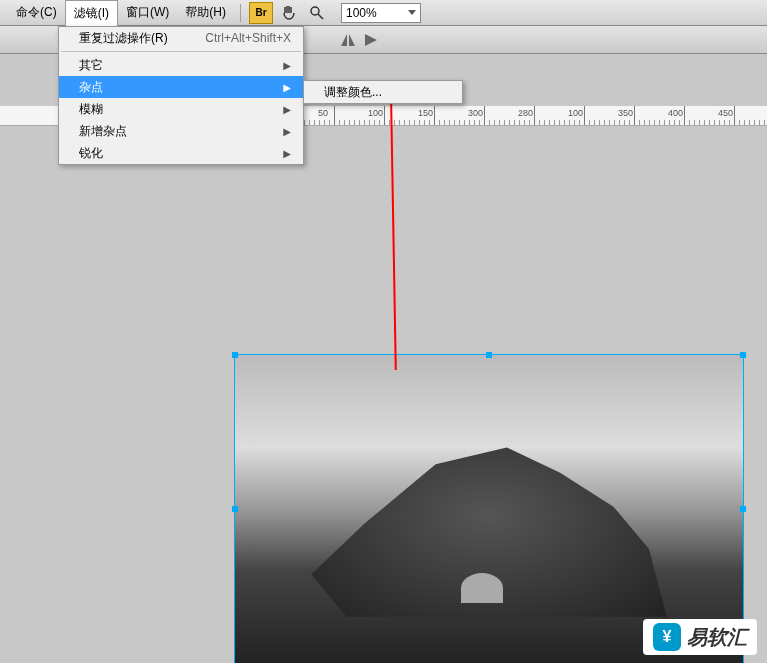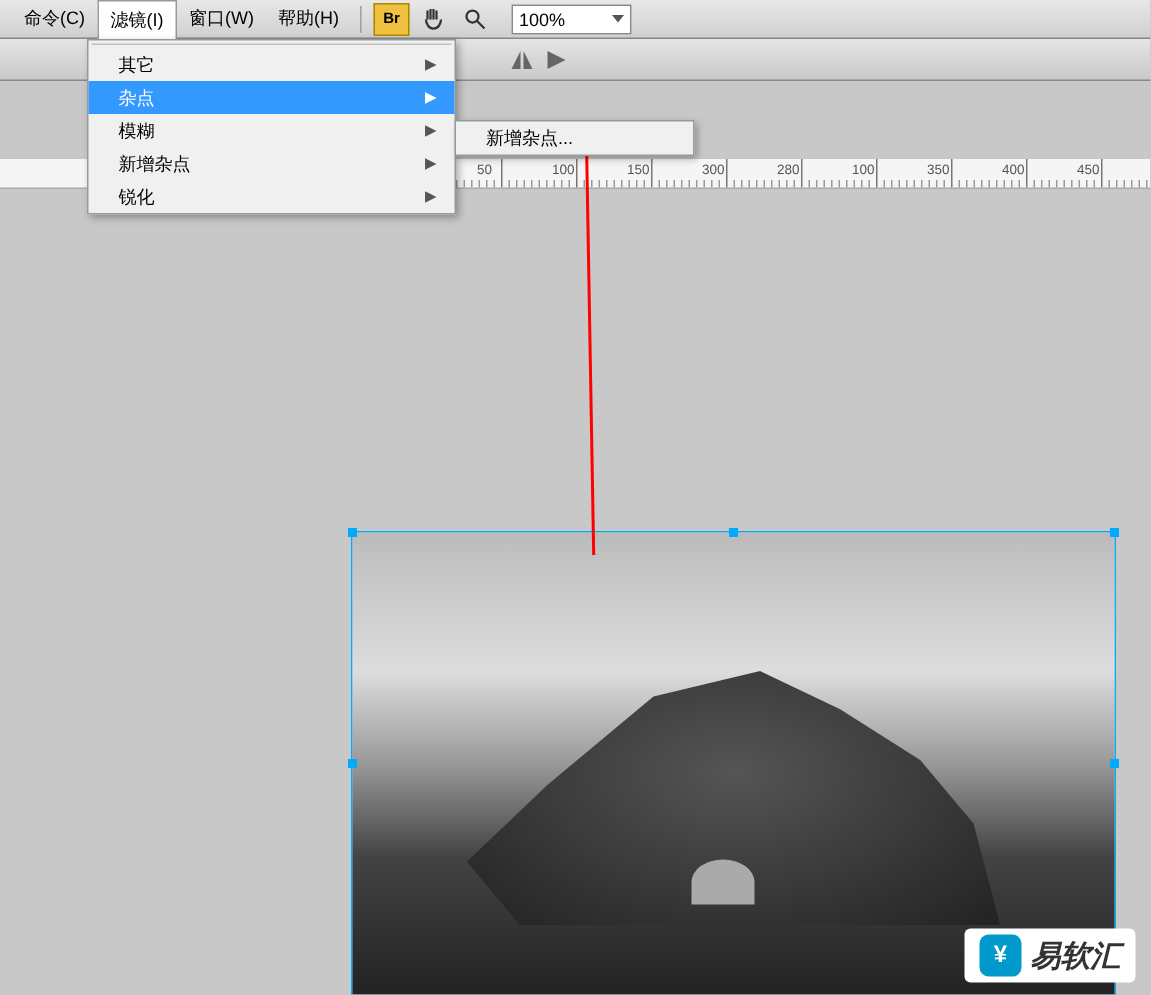--- a/index.html
+++ b/index.html
@@ -80,20 +80,24 @@
 <div class="toolbar2">
   <svg class="flip-icon" viewBox="0 0 16 14">
       <path d="M1 13L7 1v12z M15 13L9 1v12z" fill="#666"></path>
     </svg>
   <svg class="flip-icon" viewBox="0 0 16 14">
       <path d="M1 1l12 6H1z M1 13l12-6H1z" fill="#666"></path>
     </svg>
 </div>
 
 <div class="dropdown">
+  <div class="dd-item">
+    <span>重复过滤操作(R)</span>
+    <span style="color:#666;">Ctrl+Alt+Shift+X</span>
+  </div>
   <div class="dd-sep"></div>
   <div class="dd-item">
     <span>其它</span>
     <span class="dd-arrow">▶</span>
   </div>
   <div class="dd-item highlighted">
     <span>杂点</span>
     <span class="dd-arrow">▶</span>
   </div>
   <div class="dd-item">
@@ -105,21 +109,21 @@
     <span class="dd-arrow">▶</span>
   </div>
   <div class="dd-item">
     <span>锐化</span>
     <span class="dd-arrow">▶</span>
   </div>
 </div>
 
 <div class="submenu">
   <div class="dd-item">
-    <span>新增杂点...</span>
+    <span>调整颜色...</span>
   </div>
 </div>
 
 <div class="ruler-h" id="ruler-h">
     <div class="tick-major" style="left: 84px;"></div>
     <div class="tick-label" style="left: 86px;">150</div>
     <div class="tick-minor" style="left: 89px;"></div>
     <div class="tick-minor" style="left: 94px;"></div>
     <div class="tick-minor" style="left: 99px;"></div>
     <div class="tick-minor" style="left: 104px;"></div>

